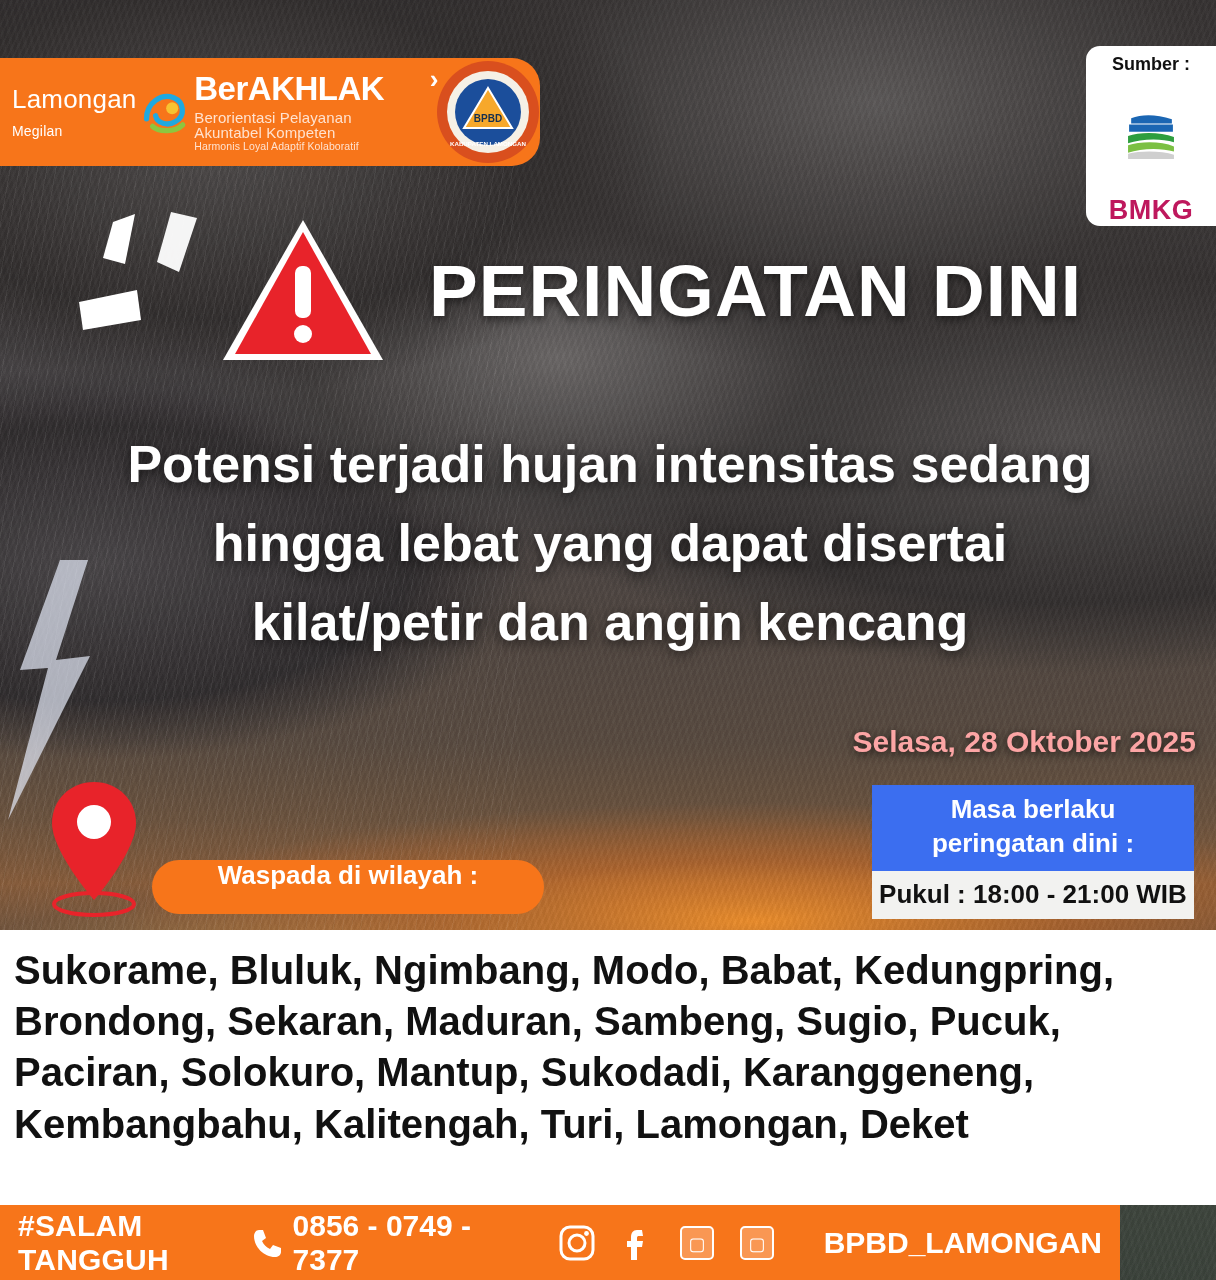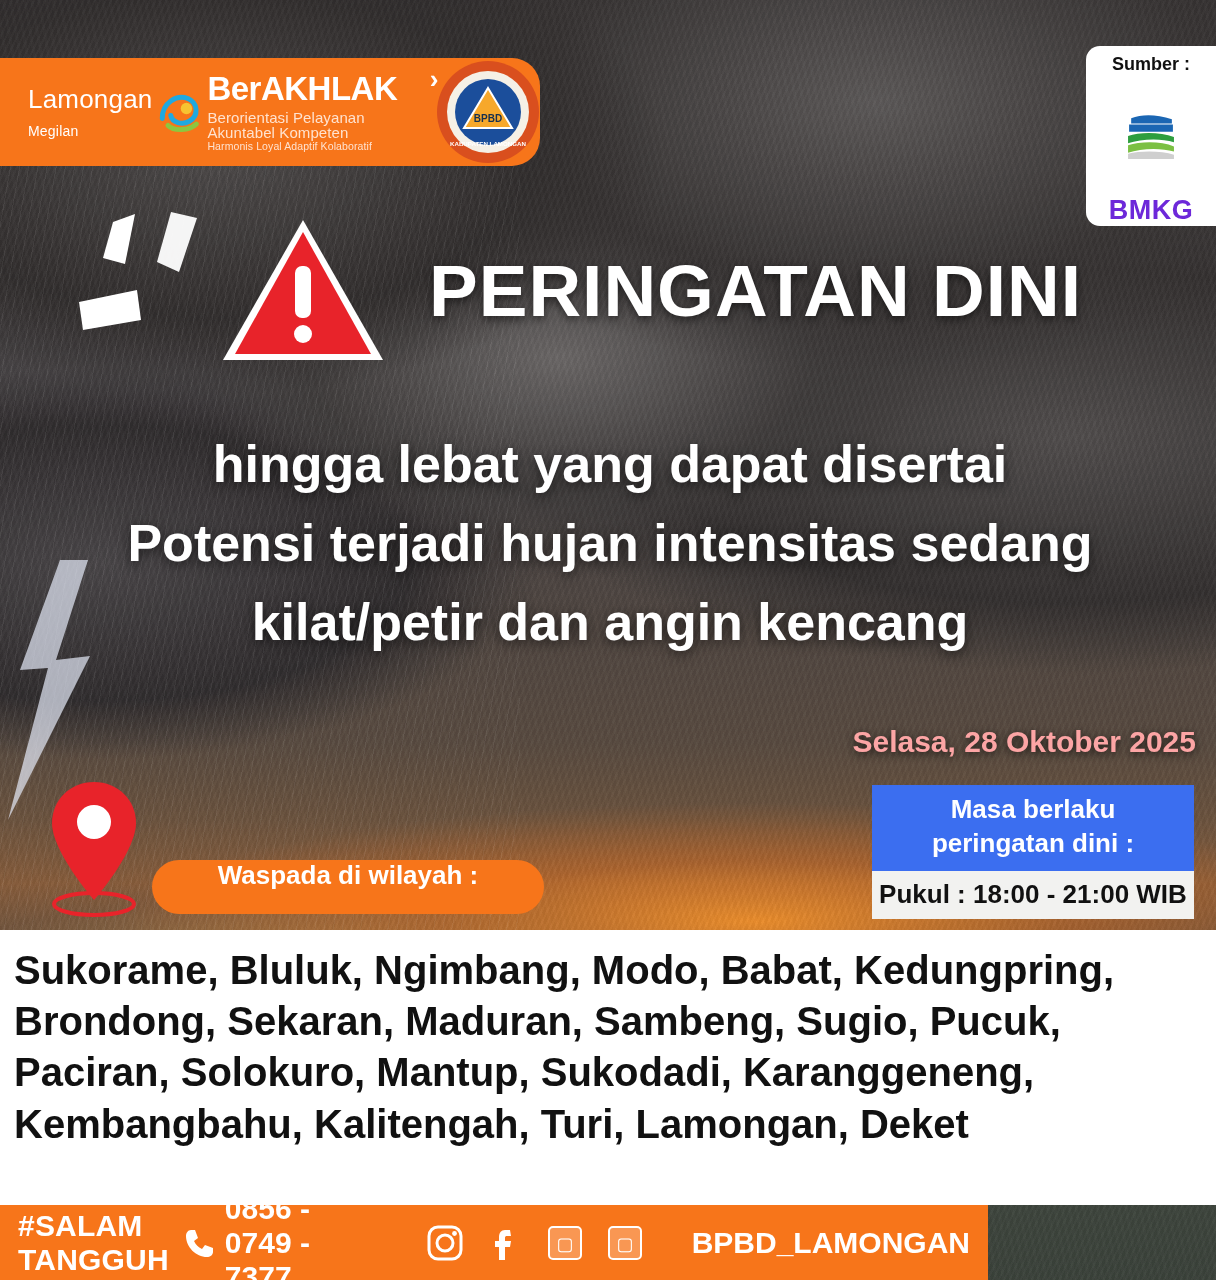--- a/index.html
+++ b/index.html
@@ -58,21 +58,21 @@
     position: absolute; left: -10px; top: 560px; width: 120px; height: 260px;
     opacity: .9;
   }
   
   .header-bar {
     position: absolute; left: 0; top: 58px;
     width: 540px; height: 108px;
     background: #F7751A;
     border-radius: 0 28px 28px 0;
     display: flex; align-items: center;
-    padding-left: 24px;
+    padding-left: 8px;
     z-index: 5;
   }
   .logo-lamongan { display:flex; flex-direction:column; line-height:1; padding-left:4px; }
   .logo-lamongan .l1 { color:#fff; font-size:26px; font-weight:400; letter-spacing:.2px;}
   .logo-lamongan .l2 { color:#fff; font-size:14px; font-weight:400; letter-spacing:.2px; margin-top:12px;}
   .logo-swirl { width:66px; height:62px; margin:0 2px 0 6px; position:relative; }
   .berakhlak { display:flex; flex-direction:column; line-height:1.05; }
   .berakhlak .b1 { font-size:33px; font-weight:bold; color:#fff; letter-spacing:-0.5px; position:relative;}
   .berakhlak .b1 .arrow { position:absolute; right:-16px; top:-6px; color:#fff; font-size:26px; }
   .berakhlak .b2 { font-size:15px; color:#ffe2cf; margin-top:3px; letter-spacing:.1px; }
@@ -83,21 +83,21 @@
   }
   
   .bmkg-box {
     position:absolute; right:0; top:46px; width:130px; height:180px;
     background:#fff; border-radius:14px 0 0 14px;
     display:flex; flex-direction:column; align-items:center; justify-content:flex-start;
     padding-top:8px; z-index:6;gap:36px;
   }
   .bmkg-box .src { font-size:18px; font-weight:bold; color:#111; }
   .bmkg-mark { width:104px; height:92px; margin-top:2px; }
-  .bmkg-box .bmkg { font-size:27px; font-weight:bold; color:#6d28d9; letter-spacing:.5px; margin-top:-2px;}
+  .bmkg-box .bmkg { font-size:27px; font-weight:bold; color:#be185d; letter-spacing:.5px; margin-top:-2px;}
   
   .warn-row {
     position:absolute; left:75px; top:190px; width:1100px; height:200px;
     display:flex; align-items:center; z-index:4;text-align:right;
   }
   .bang-lines { width:150px; height:160px; position:relative; }
   .tri-warning { width:168px; height:152px; position:relative; margin-left:-6px;}
   .warn-title {
     margin-left:42px; color:#fff; font-size:73px; font-weight:bold;
     letter-spacing:1px; text-shadow:0 3px 10px rgba(0,0,0,.55);
@@ -143,21 +143,21 @@
     background:#fff; z-index:6;
     padding:15px 14px 0 14px;
   }
   .regions p {
     color:#111; font-size:40px; font-weight:bold;
     line-height:1.28; text-align:justify; text-justify:inter-word;
   }
   .regions p.last { text-align:left; }
   
   .footer {
-    position:absolute; left:0; bottom:0; width:988px; height:75px;
+    position:absolute; left:0; bottom:0; width:1120px; height:75px;
     background:#F7751A; z-index:7;
     display:flex; align-items:center; padding:0 18px;
   }
   .footer .salam { color:#fff; font-size:30px; font-weight:bold; letter-spacing:.2px; }
   .footer .phone-ico { margin:0 8px 0 14px; display:flex; align-items:center; }
   .footer .phone { color:#fff; font-size:30px; font-weight:bold; }
   .footer .socials { display:flex; align-items:center; gap:22px; margin-left:70px; }
   .sico { width:38px; height:38px; display:inline-block; }
   .footer .handle { color:#fff; font-size:30px; font-weight:bold; margin-left:48px; }
   .spacer { flex:1; }
@@ -231,22 +231,22 @@
     <svg class="tri-warning" viewBox="0 0 168 152">
       <path d="M84 6 L164 146 L4 146 Z" fill="#ffffff"></path>
       <path d="M84 18 L152 140 L16 140 Z" fill="#E8232A"></path>
       <rect x="76" y="52" width="16" height="52" rx="7" fill="#ffffff"></rect>
       <circle cx="84" cy="120" r="9" fill="#ffffff"></circle>
     </svg>
     <div class="warn-title">PERINGATAN DINI</div>
   </div>
 
   <div class="message">
+    <div>Potensi terjadi hujan intensitas sedang</div>
     <div>hingga lebat yang dapat disertai</div>
-    <div>Potensi terjadi hujan intensitas sedang</div>
     <div>kilat/petir dan angin kencang</div>
   </div>
 
   <div class="date">Selasa, 28 Oktober 2025</div>
 
   <div class="validity">
     <div class="v-top">
       <div>Masa berlaku</div>
       <div>peringatan dini :</div>
     </div>

